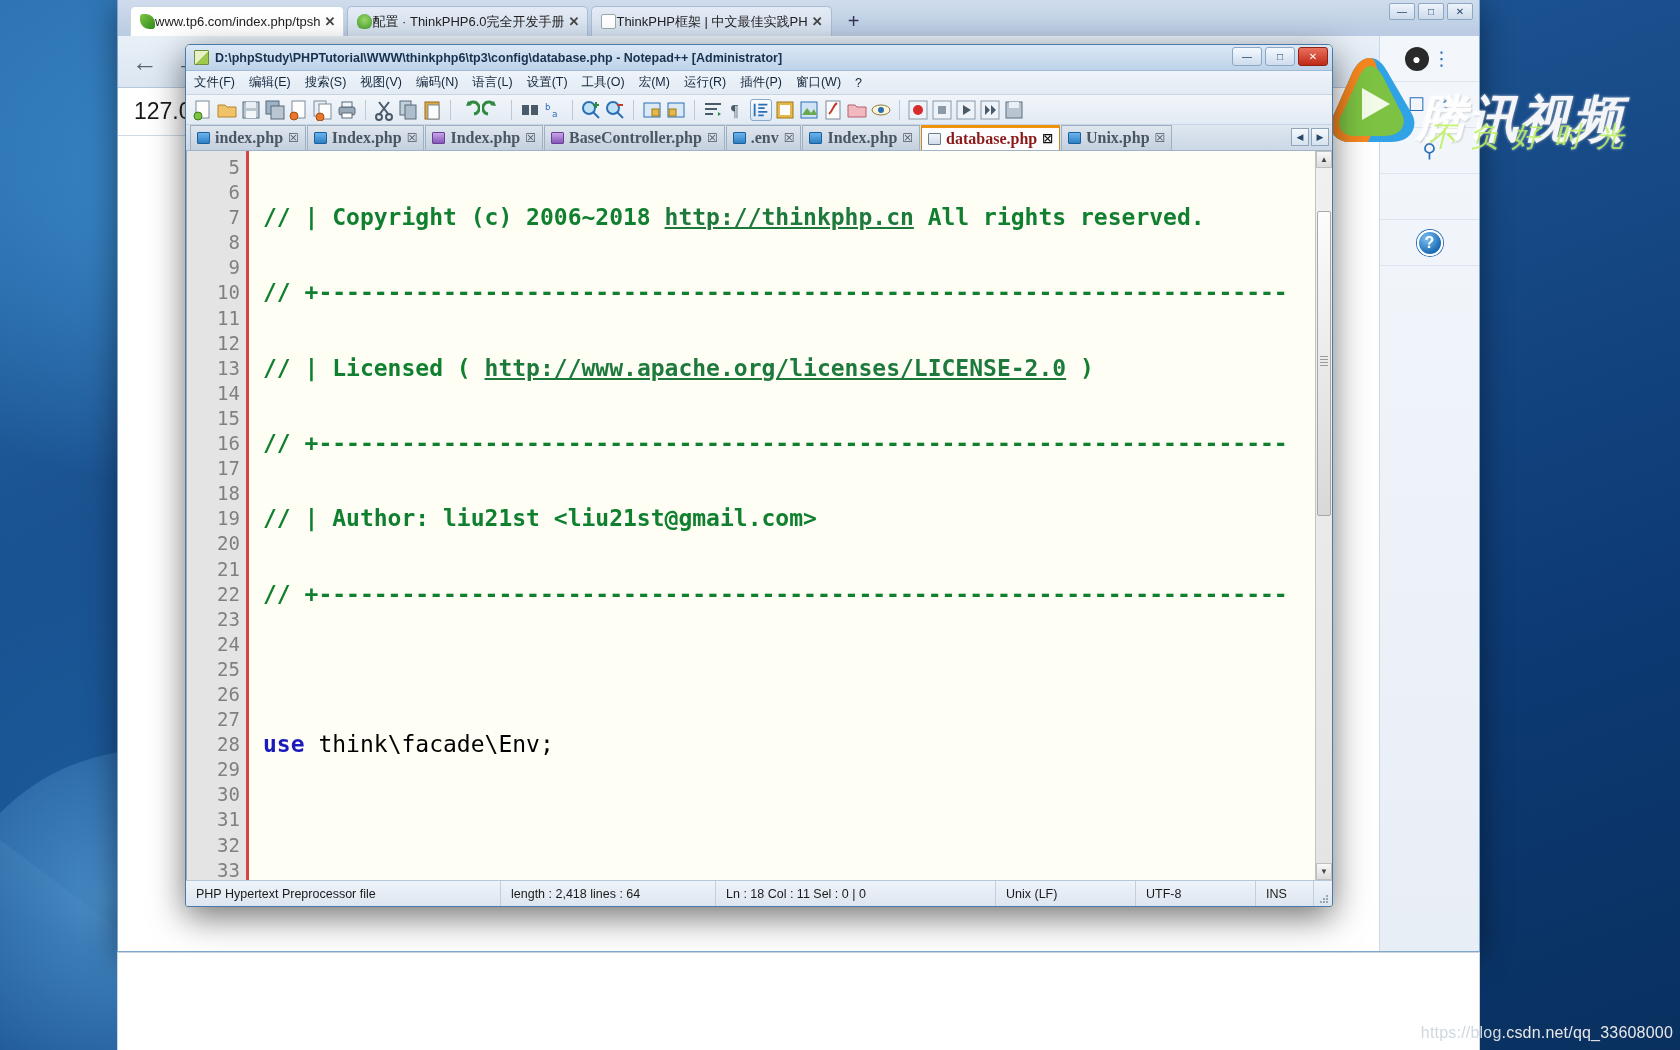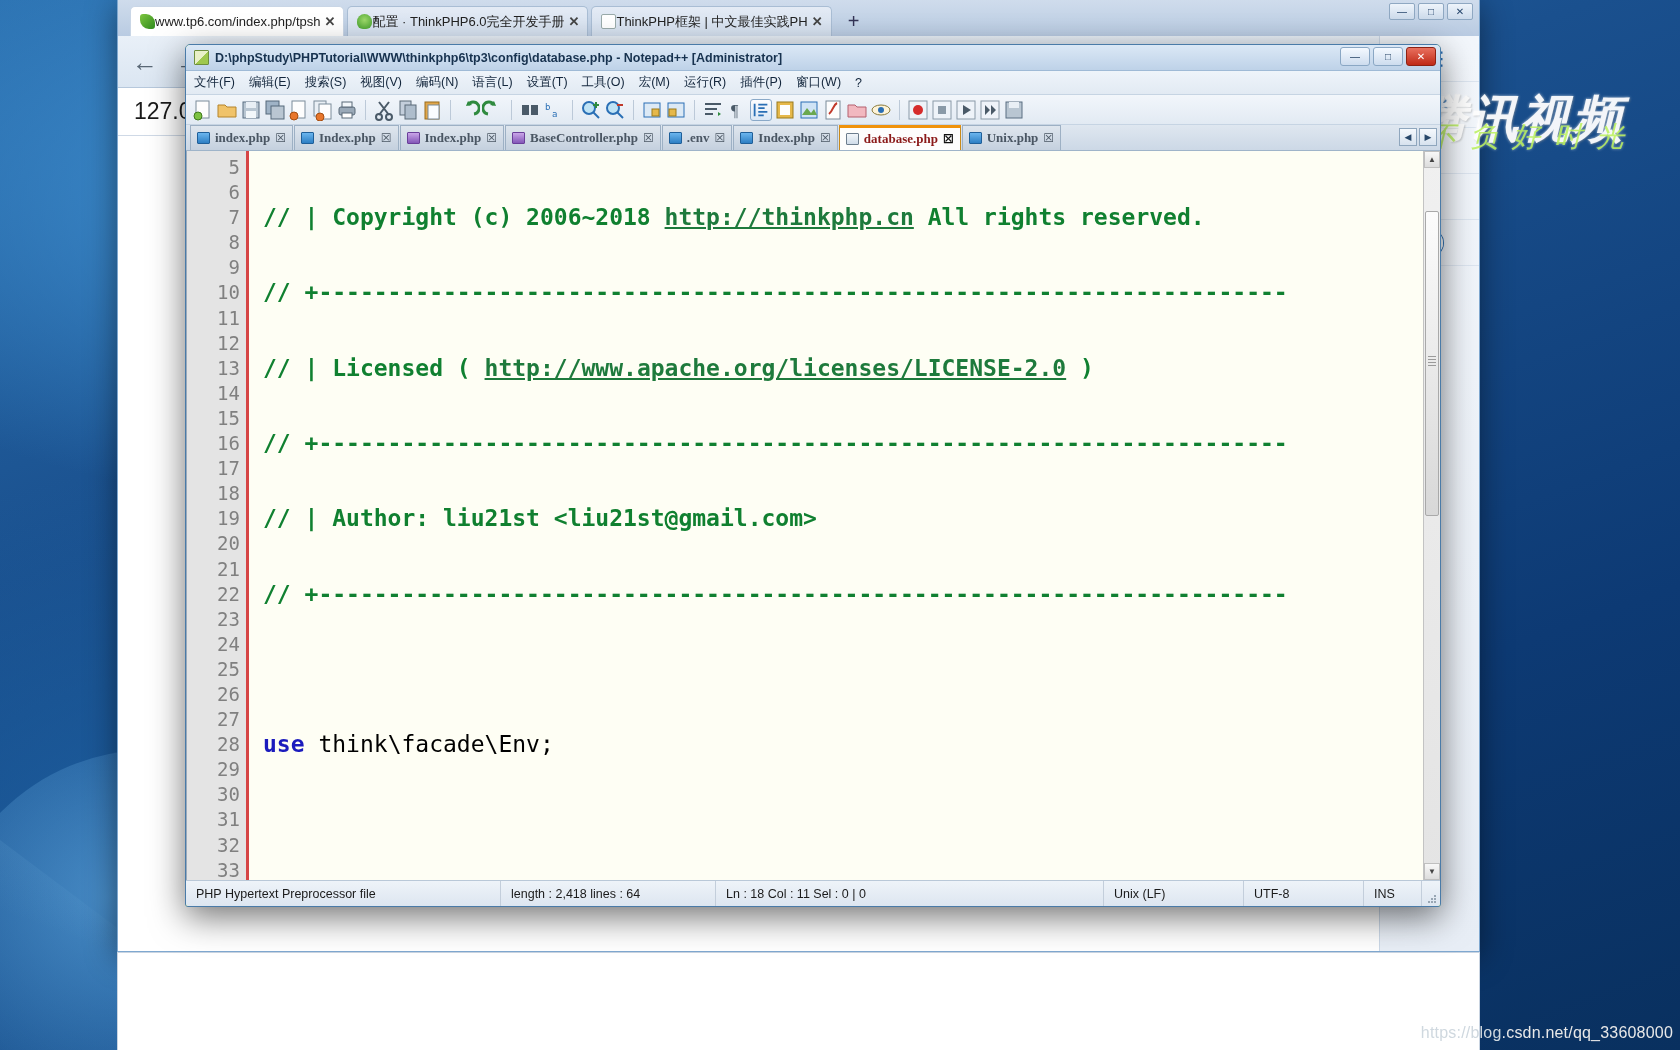--- a/index.html
+++ b/index.html
@@ -99,21 +99,21 @@
     margin-top:28px;
   }
   #tx-sub{
     position:absolute; left:108px; top:78px;
     font-family:"Liberation Serif", serif; font-size:28px; font-style:italic; color:#bef264;
     letter-spacing:14px; opacity:.9; text-shadow:0 0 3px rgba(255,255,255,.6);
   }
 
   
   #npp{
-    position:absolute; left:185px; top:44px; width:1256px; height:863px;
+    position:absolute; left:185px; top:44px; width:1148px; height:863px;
     background:#bef264;
     border:1px solid #4a7ba8;
     border-radius:5px 5px 3px 3px;
     box-shadow:0 10px 34px rgba(0,0,0,.55);
     display:flex; flex-direction:column;
     overflow:hidden;
   }
   #npp-title{
     height:26px; flex:0 0 26px;
     background:linear-gradient(#dbe8f6,#bed2e8);
@@ -156,21 +156,21 @@
     white-space:nowrap;
   }
   .ftab.active{
     background:#fdfdfd; color:#111; font-weight:bold; border-color:#c98a1a;
     border-top:3px solid #f0920b;
   }
   .ftab .fti{ width:13px;height:12px;border-radius:1px;
     background:linear-gradient(#6bb5ee,#2d7fc4); border:1px solid #1f5f99; }
   .ftab.purple .fti{ background:linear-gradient(#c9a5e8,#8457b8); border-color:#6a3f9a; }
   .ftab.active .fti{ background:linear-gradient(#f2f6fa,#cfdcea); border-color:#6c7d8e; }
-  .ftab .ftx{ font-size:13px; font-weight:bold; }
+  .ftab .ftx{ font-size:16px; font-weight:bold; }
   .ftab.active .ftx{ color:#8b1a1a; }
   #tabscroll{ position:absolute; right:3px; top:3px; display:flex; gap:2px; }
   .tsbtn{ width:18px;height:18px;border:1px solid #8fa6bd;background:linear-gradient(#f5f9fd,#d7e2ee);
     display:flex;align-items:center;justify-content:center;font-size:9px;color:#27476a;}
 
   
   #editor{
     flex:1 1 auto; position:relative; background:#fefef4; overflow:hidden;
     border-left:1px solid #9aaabb; display:flex;
   }

